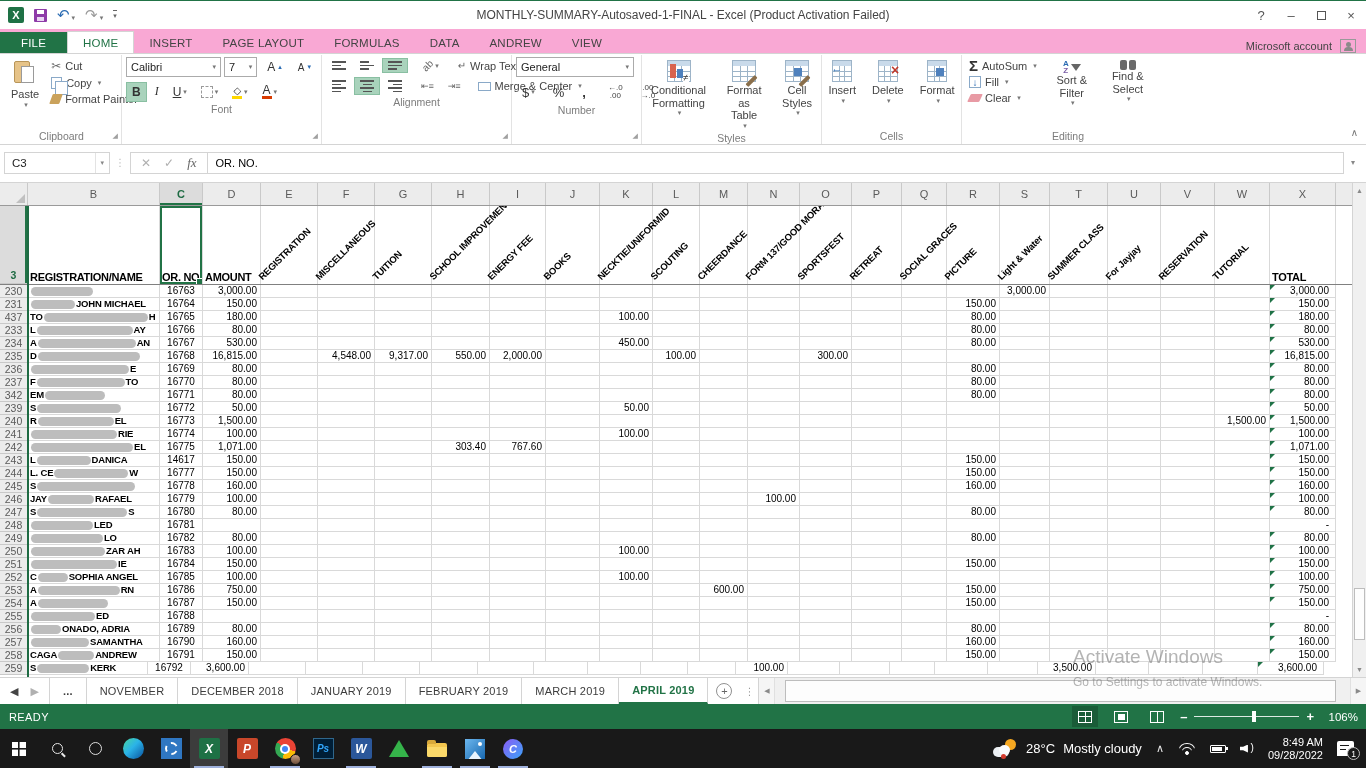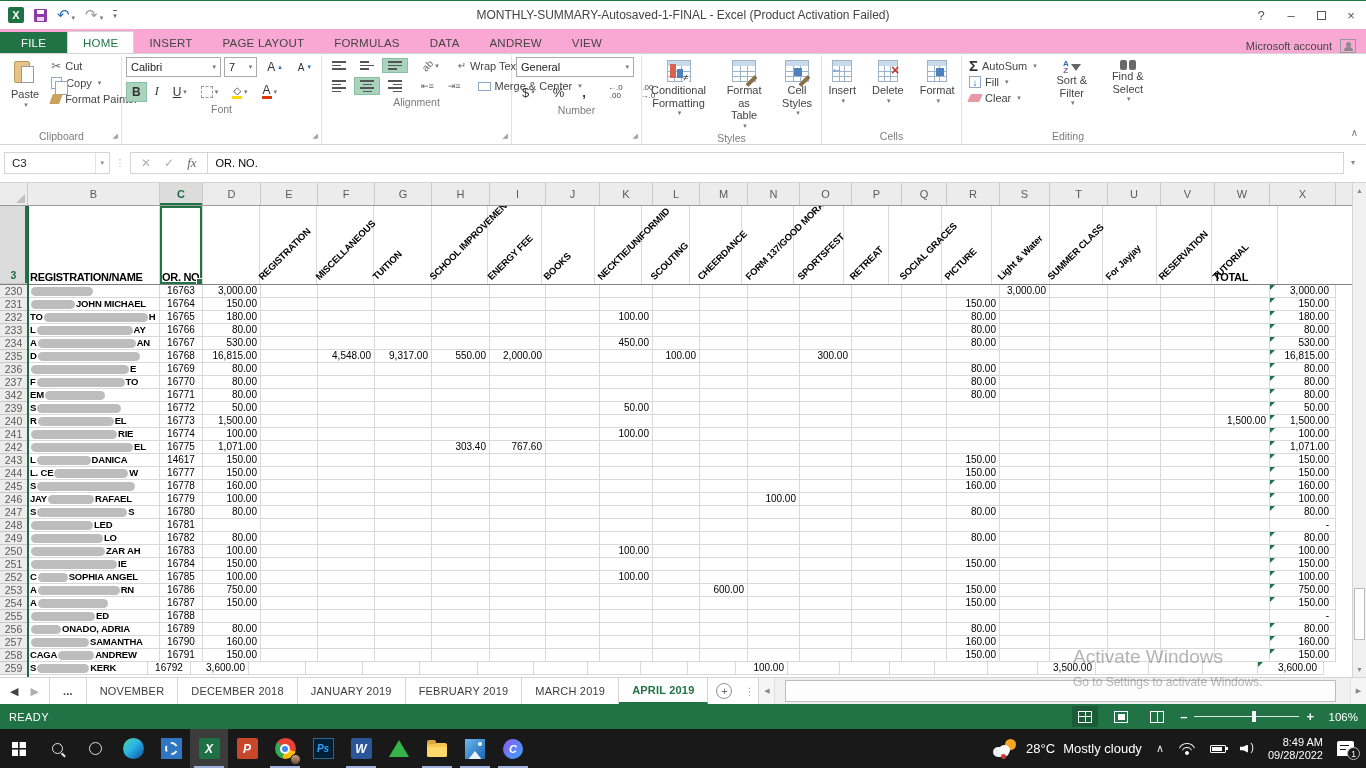--- a/index.html
+++ b/index.html
@@ -593,20 +593,23 @@
     <div class="gridwrap">
       <div class="vline"></div>
       <div class="row3" id="row3">
           <div class="rh r3" style="width: 28px;">3</div>
           <div class="c" style="width: 132px;">
             <span class="hlbl">REGISTRATION/NAME</span>
           </div>
           <div class="c selcell" style="width: 43px;">
             <span class="hlbl">OR. NO.</span>
           </div>
+          <div class="c" style="width: 58px;">
+            <span class="hlbl">AMOUNT</span>
+          </div>
           <div class="c" style="width: 57px;"></div>
           <div class="c" style="width: 57px;"></div>
           <div class="c" style="width: 57px;"></div>
           <div class="c" style="width: 58px;"></div>
           <div class="c" style="width: 56px;"></div>
           <div class="c" style="width: 54px;"></div>
           <div class="c" style="width: 53px;"></div>
           <div class="c" style="width: 47px;"></div>
           <div class="c" style="width: 48px;"></div>
           <div class="c" style="width: 52px;"></div>
@@ -691,21 +694,21 @@
             <div class="c num" style="width: 45px;"></div>
             <div class="c num" style="width: 53px;">150.00</div>
             <div class="c num" style="width: 50px;"></div>
             <div class="c num" style="width: 58px;"></div>
             <div class="c num" style="width: 53px;"></div>
             <div class="c num" style="width: 54px;"></div>
             <div class="c num" style="width: 55px;"></div>
             <div class="c num xc err" style="width: 66px; padding-right: 6px;">150.00</div>
           </div>
           <div class="r">
-            <div class="rh" style="width: 28px;">232</div>
+            <div class="rh" style="width: 28px;">437</div>
             <div class="c namec" style="width: 132px;">TO<span class="sm" style="width: 104px;"></span>H</div>
             <div class="c ctr" style="width: 43px;">16765</div>
             <div class="c num" style="width: 58px;">180.00</div>
             <div class="c num" style="width: 57px;"></div>
             <div class="c num" style="width: 57px;"></div>
             <div class="c num" style="width: 57px;"></div>
             <div class="c num" style="width: 58px;"></div>
             <div class="c num" style="width: 56px;"></div>
             <div class="c num" style="width: 54px;"></div>
             <div class="c num" style="width: 53px;">100.00</div>

